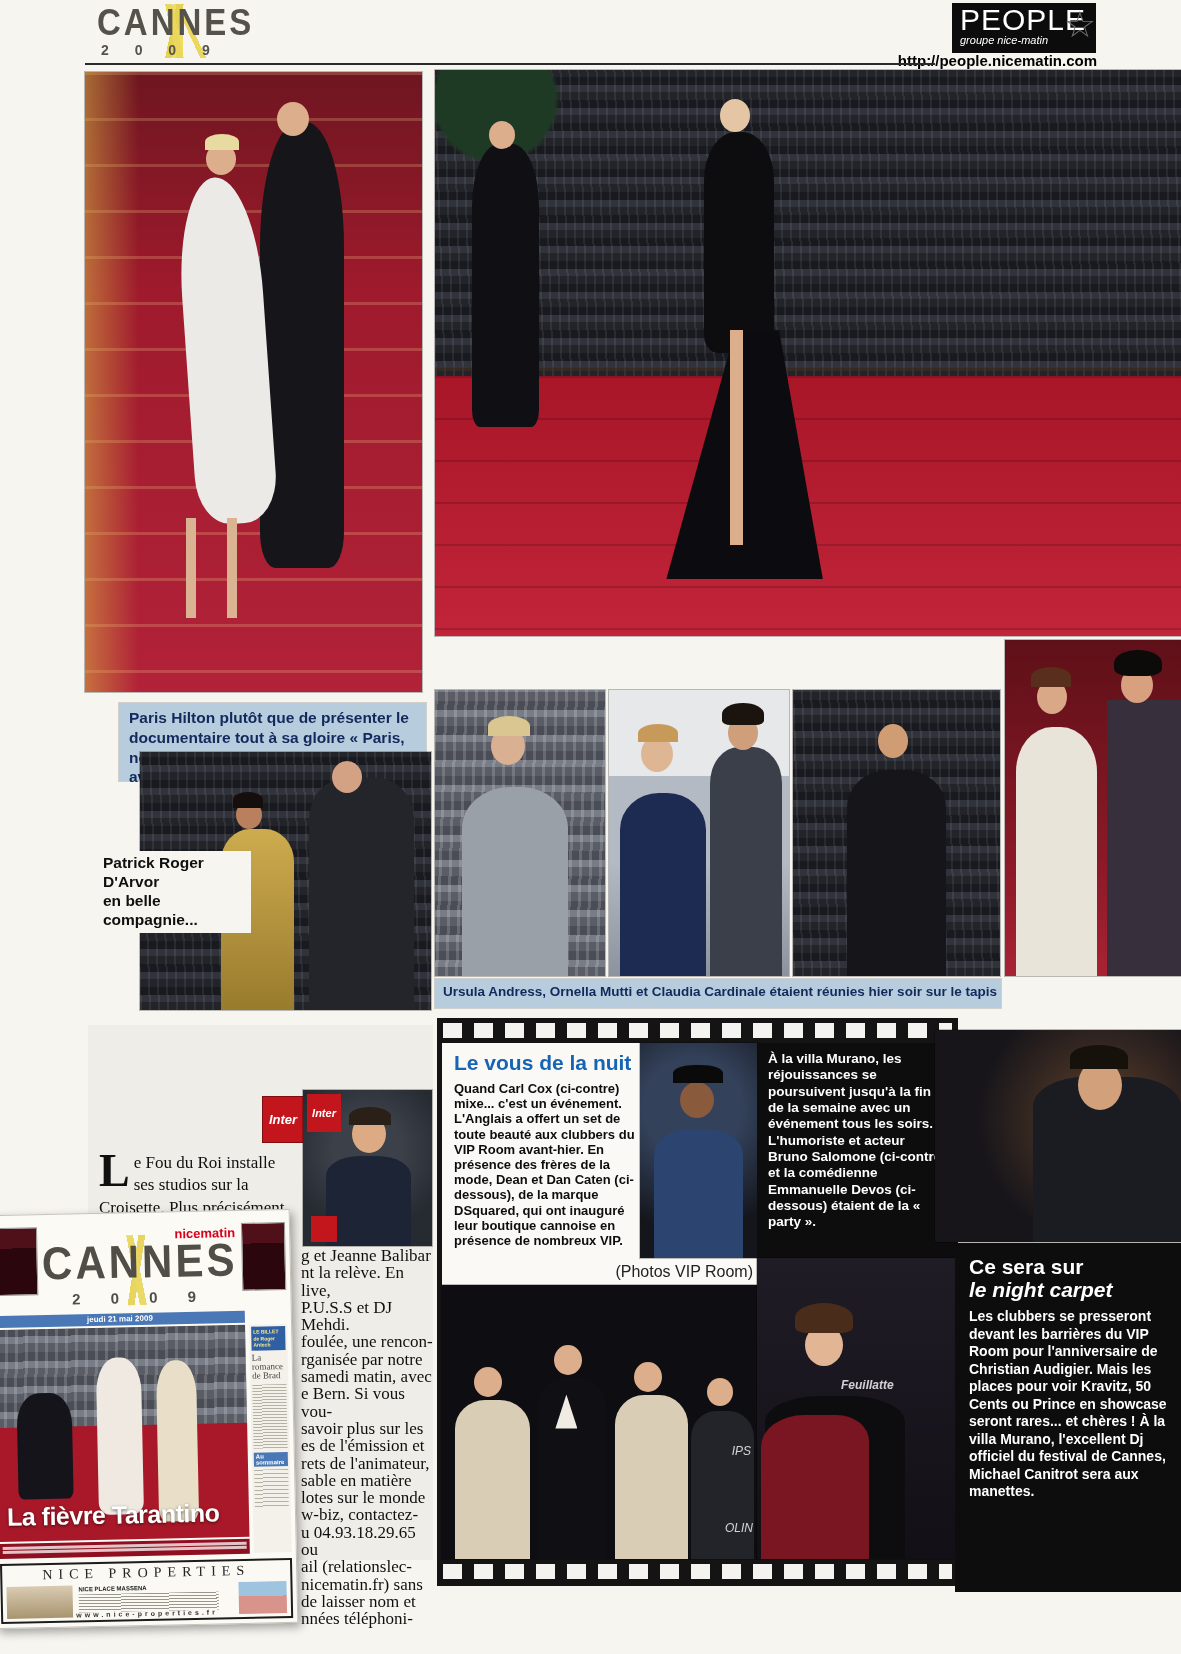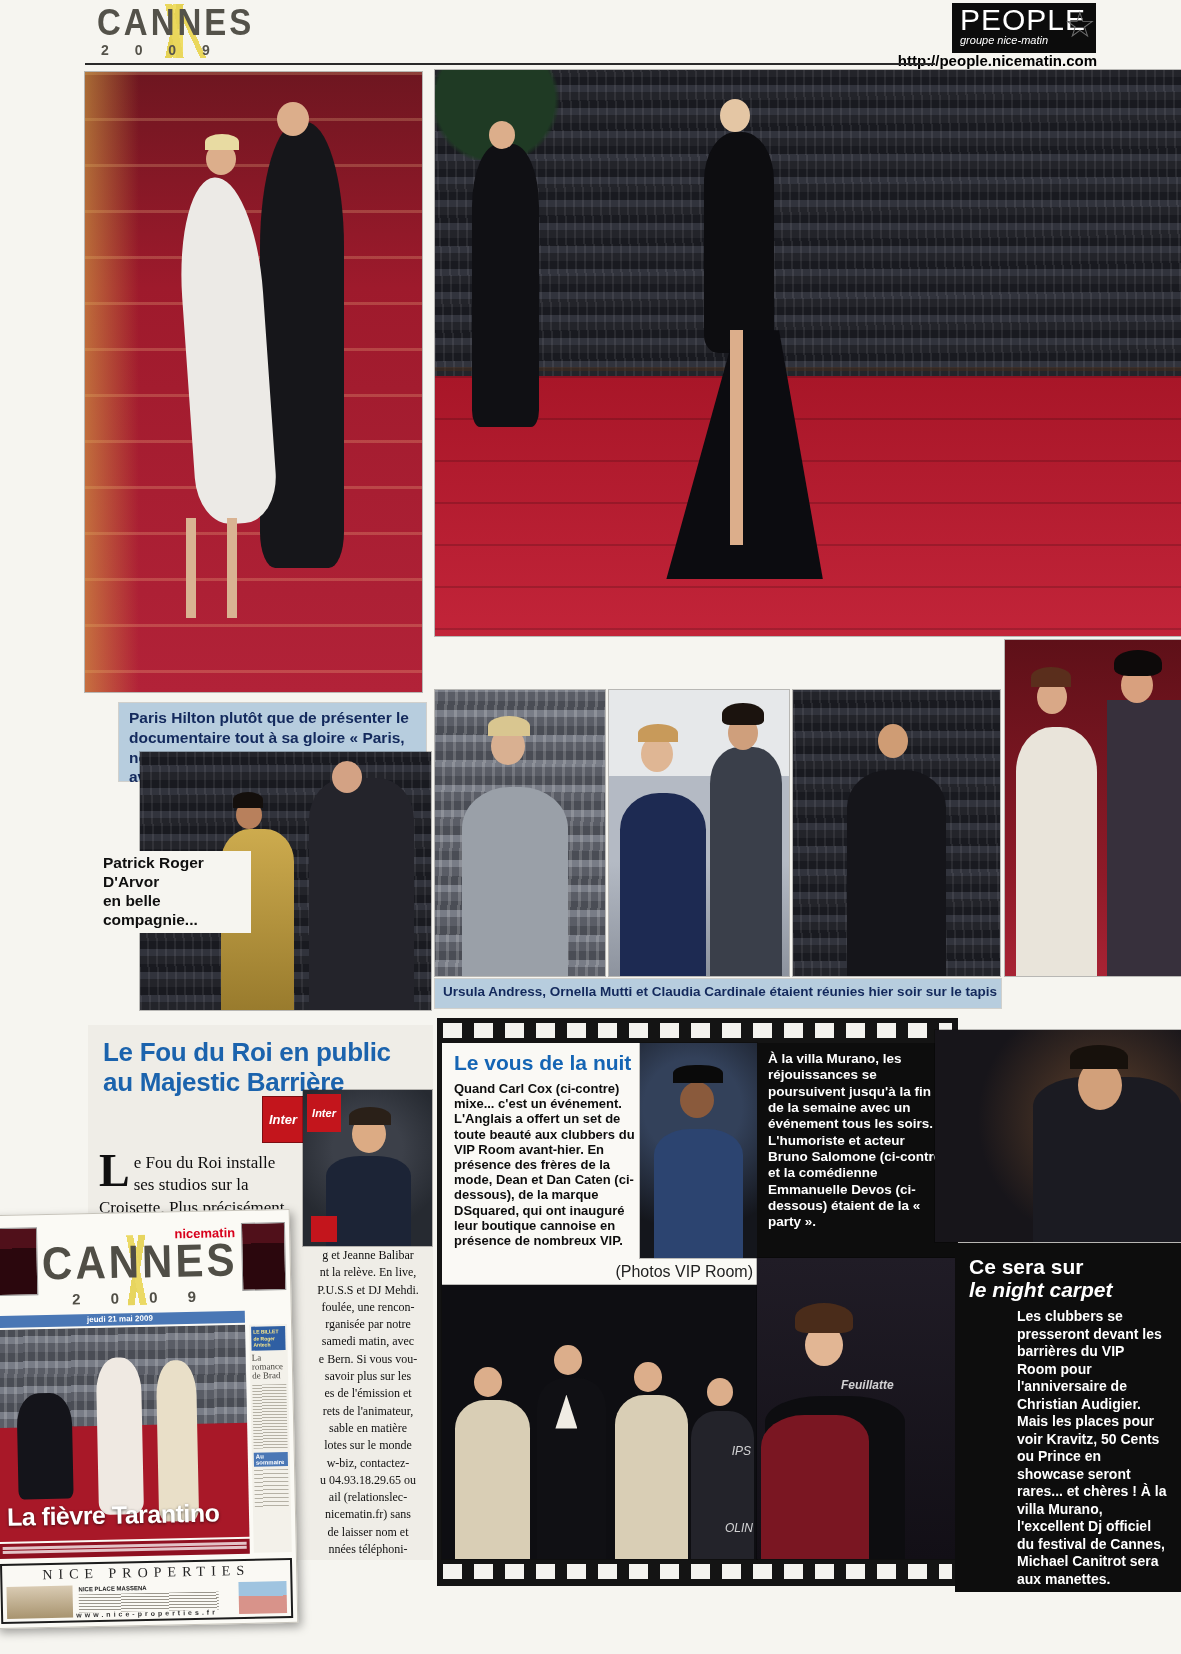--- a/index.html
+++ b/index.html
@@ -78,21 +78,21 @@
   #fou-photo{left:303px;top:1090px;width:129px;height:156px;background:
     radial-gradient(circle at 50% 38%,#3c4049 0 30%,#262a31 70%);}
   #fou-photo .badge{position:absolute;left:4px;top:4px;width:34px;height:38px;background:#c3151c;
     color:#fff;font-weight:700;font-style:italic;font-size:11px;display:flex;
     align-items:center;justify-content:center;}
   #fou-intro{left:99px;top:1152px;width:198px;font-family:"Liberation Serif",serif;
     font-size:17px;line-height:1.32;color:#101010;}
   #fou-intro .dropcap{float:left;font-size:46px;line-height:.82;font-weight:700;
     padding-right:4px;font-family:"Liberation Serif",serif;}
   #fou-col2{left:301px;top:1247px;width:134px;font-family:"Liberation Serif",serif;
-    font-size:12px;line-height:17.3px;color:#101010;text-align:center;}
+    font-size:17px;line-height:17.3px;color:#101010;}
 
   
   #inset{left:-8px;top:1212px;width:300px;height:412px;transform:rotate(-1.2deg);
     background:#fbfaf5;border:1px solid #c6c3ba;box-shadow:3px 4px 10px rgba(0,0,0,.35);}
   #inset .i-ad-tl,#inset .i-ad-tr{top:12px;width:42px;height:66px;
     background:linear-gradient(#50101a 0 30%,#2b070d 30%),
                repeating-linear-gradient(0deg,rgba(255,255,255,.25) 0 1px,transparent 1px 7px);
     border:1px solid #999;}
   #inset .i-ad-tl{left:4px;} #inset .i-ad-tr{right:4px;}
   .i-masthead{right:54px;top:14px;color:#d8001c;font-weight:700;font-size:13px;}
@@ -156,21 +156,21 @@
   #bruno-photo{left:935px;top:1030px;width:246px;height:212px;
     background:radial-gradient(circle at 68% 42%,#4a3426 0 18%,#17151a 60%);}
   #group-photo{left:442px;top:1285px;width:315px;height:274px;background:#0e0e12;}
   #devos-photo{left:757px;top:1258px;width:200px;height:301px;
     background:linear-gradient(180deg,#201c26,#120f16);}
   .sponsor{position:absolute;color:rgba(255,255,255,.8);font-style:italic;}
   #night-box{left:955px;top:1243px;width:226px;height:349px;background:#0d0d0d;color:#fff;
     padding:12px 14px;box-sizing:border-box;}
   #night-h1{font-size:21px;font-weight:700;line-height:1.1;}
   #night-h2{font-size:21px;font-weight:700;font-style:italic;line-height:1.1;margin-bottom:7px;}
-  #night-body{font-weight:700;font-size:14px;line-height:1.25;margin-left:48px;}
+  #night-body{font-weight:700;font-size:14px;line-height:1.25;}
 </style>
 </head>
 <body>
 
 <div class="page">
 
   <div class="abs cannes-logo">
     <div class="abs palm"></div>
     <div class="abs cannes-word">CANNES</div>
     <div class="abs cannes-year">2 0 0 9</div>
@@ -242,22 +242,20 @@
     <div class="abs" style="left:6%;top:26%;width:46%;height:74%;background:#e9e4da;border-radius:45% 45% 0 0/18% 18% 0 0;"></div>
     <div class="head" style="left:18%;top:12%;width:30px;height:34px;background:#d9a887;"></div>
     <div class="abs" style="left:15%;top:8%;width:40px;height:20px;background:#5a2e1c;border-radius:50% 50% 0 0;"></div>
     <div class="abs" style="left:58%;top:18%;width:42%;height:82%;background:#37303c;"></div>
     <div class="head" style="left:66%;top:8%;width:32px;height:36px;background:#d8a07e;"></div>
     <div class="abs" style="left:62%;top:3%;width:48px;height:26px;background:#0d0a0a;border-radius:50% 50% 30% 30%;"></div>
   </div>
   <div class="caption" id="caption-trio">Ursula Andress, Ornella Mutti et Claudia Cardinale étaient réunies hier soir sur le tapis rouge.</div>
 
   <div class="abs" id="fou-panel"></div>
-  <div class="abs prelines" id="fou-headline">Le Fou du Roi en public
-au Majestic Barrière</div>
   <div class="abs" id="inter-badge-2">Inter</div>
   <div class="photo" id="fou-photo">
     <div class="badge">Inter</div>
     <div class="abs" style="left:18%;top:42%;width:66%;height:58%;background:#1c2436;border-radius:40% 40% 0 0/22% 22% 0 0;"></div>
     <div class="head" style="left:38%;top:16%;width:34px;height:38px;background:#dcab84;"></div>
     <div class="abs" style="left:36%;top:11%;width:42px;height:18px;background:#2a2018;border-radius:50% 50% 0 0;"></div>
     <div class="abs" style="left:6%;bottom:4px;width:26px;height:26px;background:#c3151c;"></div>
   </div>
   <div class="abs" id="fou-intro">
     <span class="dropcap">L</span><span>e Fou du Roi installe ses studios sur la Croisette. Plus précisément au Majes-</span>

